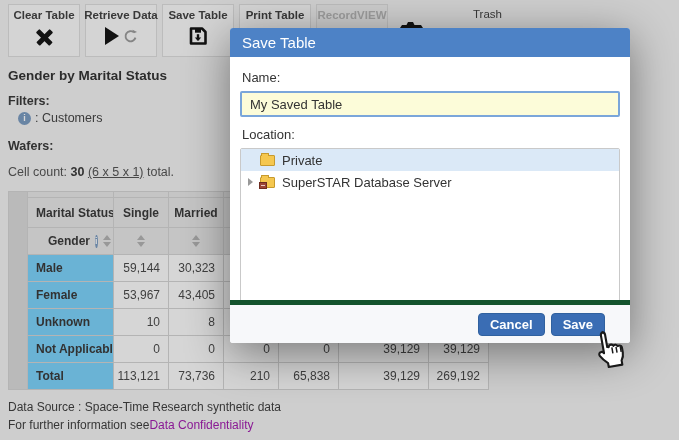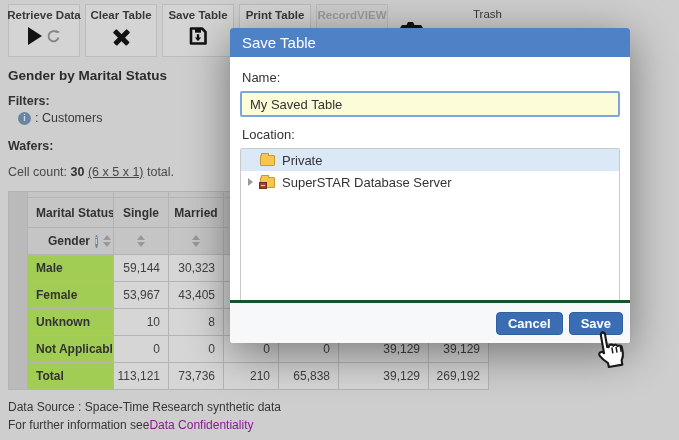--- a/index.html
+++ b/index.html
@@ -35,21 +35,21 @@
   .cellcount { position:absolute; left:8px; top:165px; font-size:12.5px; color:#555; }
   .cellcount b { color:#3a3a3a; }
   .cellcount a { color:#555; text-decoration:underline; cursor:pointer; }
   .info-ic { display:inline-flex; width:13px; height:13px; border-radius:50%; background:#7b9cc2;
              color:#fff; font-size:9px; font-weight:700; align-items:center; justify-content:center; font-style:normal; }
   
   table.grid { position:absolute; left:8px; top:191px; border-collapse:collapse; table-layout:fixed; width:480px; }
   table.grid td, table.grid th { border:1px solid #d4d4d4; font-size:12px; overflow:hidden; white-space:nowrap; }
   .gutter { background:#dcdcdc; }
   .hdr { background:#e9e9e9; color:#3a3a3a; }
-  .rowlbl { background:#bef264; font-weight:700; color:#3a3a3a; text-align:left; padding-left:8px; }
+  .rowlbl { background:#7dd3fc; font-weight:700; color:#3a3a3a; text-align:left; padding-left:8px; }
   .datacell { background:#fdfdfd; text-align:right; padding-right:8px; color:#4a4a4a; }
   .strip td { height:6px; }
   .hrow1 td { height:30px;margin-top:12px; } .hrow2 td { height:27px; } .brow td { height:27px; }
   .hcell-flex { display:flex; align-items:center; gap:5px; padding:0 4px 0 8px; }
   .hcell-flex .grow { flex:1; }
   .colhead { text-align:center; font-weight:700; }
   .sort { display:inline-flex; flex-direction:column; gap:2.5px; cursor:pointer; }
   .sort .up { width:0;height:0;border-left:4px solid transparent;border-right:4px solid transparent;border-bottom:5px solid #b3b3b3; }
   .sort .dn { width:0;height:0;border-left:4px solid transparent;border-right:4px solid transparent;border-top:5px solid #b3b3b3; }
   .sort-center { display:flex; justify-content:center; }
@@ -70,45 +70,45 @@
   .listbox { border:1px solid #c9c9c9; border-radius:2px; height:159px; background:#fff; overflow:hidden; margin-top:4px; }
   .loc-row { height:22px; display:flex; align-items:center; font-size:13px; color:#333; cursor:pointer; }
   .loc-row.selected { background:#dbe9f7; }
   .tri-expand { width:0;height:0;border-top:4px solid transparent;border-bottom:4px solid transparent;border-left:5px solid #999;
                 margin-left:7px; }
   .tri-spacer { width:12px; }
   .folder { position:relative; width:15px; height:11px; background:#f5c74f; border:1px solid #c79a2d; border-radius:1px; margin:0 7px 0 7px; flex:0 0 auto; }
   .folder::before { content:""; position:absolute; top:-3px; left:0; width:6px; height:2px; background:#f5c74f; border:1px solid #c79a2d; border-bottom:none; border-radius:1px 1px 0 0; }
   .srv-badge { position:absolute; left:-2px; bottom:-2px; width:8px; height:7px; background:#9c4434; border:1px solid #6e2c20; }
   .srv-badge::before { content:""; position:absolute; left:1px; top:2px; width:4px; height:1px; background:#e8c9c2; }
-  .modal-ftr { position:absolute; bottom:0; left:0; right:0; height:43px; background:#f7f8fa; border-top:3px solid #14532d;
-               border-radius:0 0 3px 3px; display:flex; align-items:center; justify-content:flex-end; gap:6px; padding-right:7px; }
+  .modal-ftr { position:absolute; bottom:0; left:0; right:0; height:43px; background:#f7f8fa; border-top:5px solid #14532d;
+               border-radius:0 0 3px 3px; display:flex; align-items:center; justify-content:flex-end; gap:6px; padding-right:25px; }
   .btn { background:#3a6db4; border:1px solid #30619f; color:#fff; font-family:"Liberation Sans",sans-serif;
          font-size:13px; font-weight:700; border-radius:4px; height:23px; padding:0 11px; cursor:pointer; }
   .cursor-hand { position:absolute; left:592px; top:328px; z-index:20; transform:rotate(-10deg); pointer-events:none; }
 </style>
 </head>
 <body>
 
 <div class="toolbar">
+  <div class="tb-btn">
+    <span class="lbl">Clear Table</span>
+    <span class="icon-row">
+        <span class="x-icon"></span>
+      </span>
+  </div>
   <div class="tb-btn">
     <span class="lbl">Retrieve Data</span>
     <span class="icon-row">
       <span class="play-tri"></span>
       <svg width="15" height="15" viewBox="0 0 16 16">
         <path d="M13.3 9.2A5.4 5.4 0 1 1 11.6 3.6" fill="none" stroke="#9c9c9c" stroke-width="2"></path>
         <path d="M10.2 0.8l1.4 3.6 3.4-1.2z" fill="#9c9c9c"></path>
       </svg>
     </span>
-  </div>
-  <div class="tb-btn">
-    <span class="lbl">Clear Table</span>
-    <span class="icon-row">
-        <span class="x-icon"></span>
-      </span>
   </div>
   <div class="tb-btn">
     <span class="lbl">Save Table</span>
     <span class="icon-row">
       <svg width="20" height="20" viewBox="0 0 20 20">
         <path d="M3 2.5h11l3.5 3.5v11.5H3z" fill="#fff" stroke="#141414" stroke-width="2.6" stroke-linejoin="round"></path>
         <rect x="7" y="2.5" width="6" height="4.2" fill="#141414"></rect>
         <path d="M10 8.2v6" stroke="#141414" stroke-width="2.4"></path>
         <path d="M6.8 11.5l3.2 3.4 3.2-3.4z" fill="#141414"></path>
       </svg>

